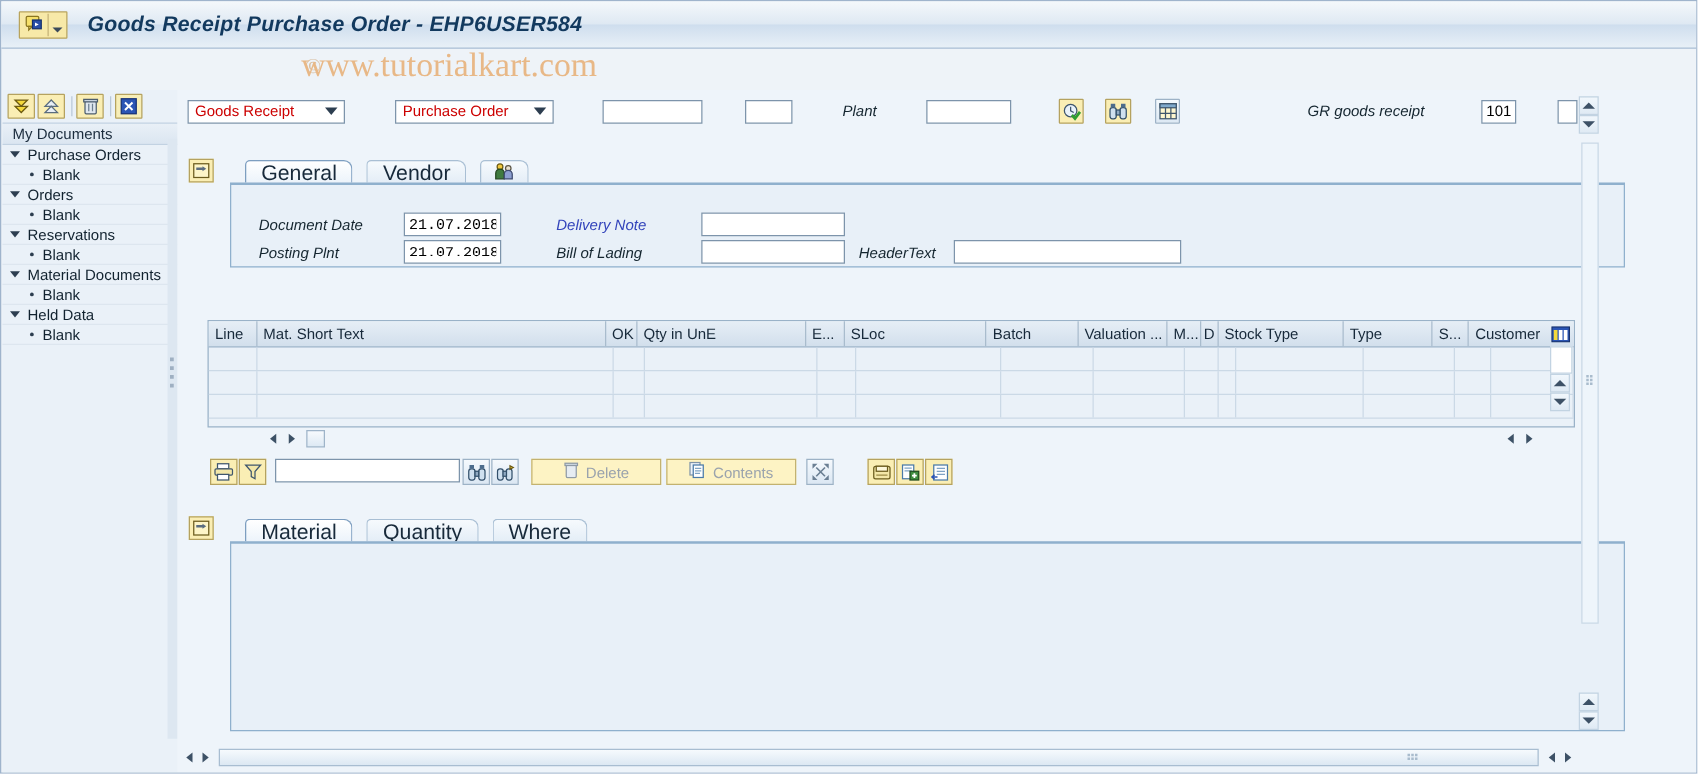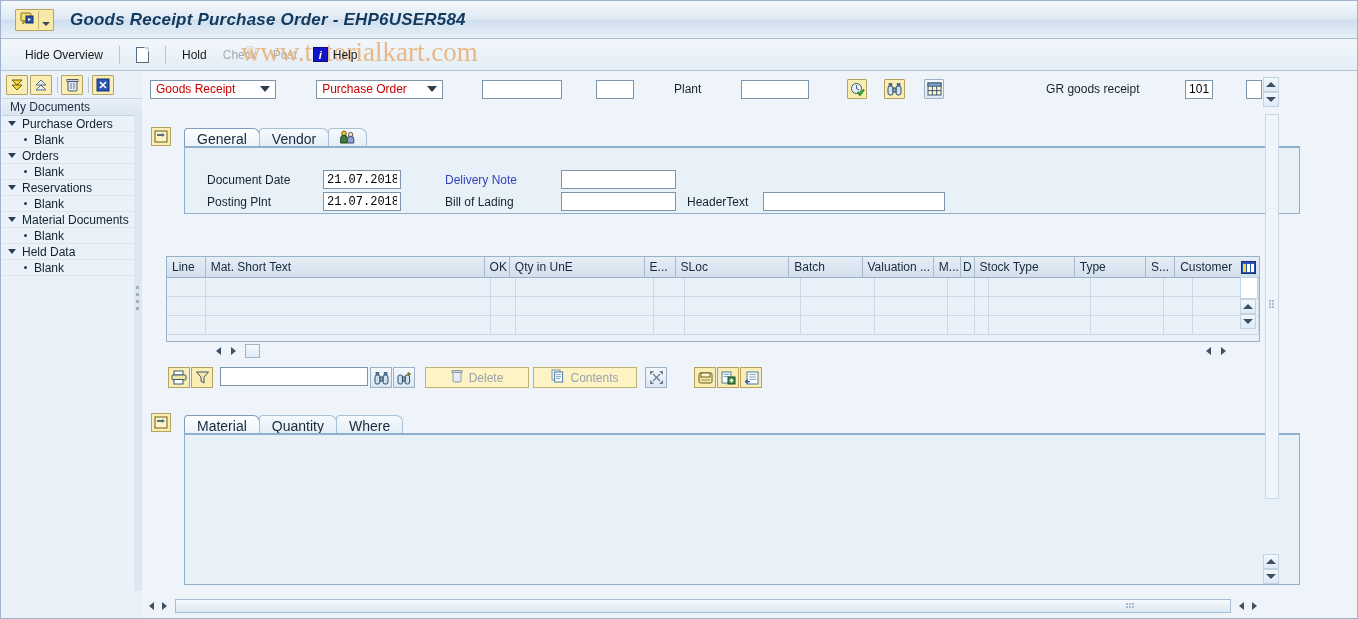--- a/index.html
+++ b/index.html
@@ -141,36 +141,37 @@
   .sel {
     height: 19px; border: 1px solid #7d94ab; background: #fff;
     display: flex; align-items: center; justify-content: space-between;
     font-size: 12px; color: #cc0000; padding: 0 2px 0 5px;
   }
   .sel .tri { width: 0; height: 0; border-left: 5px solid transparent; border-right: 5px solid transparent; border-top: 6px solid #2d3e50; margin-left: 8px; margin-right: 3px;}
   .inp {
     height: 19px; border: 1px solid #7d94ab; background: #fff; font-size: 12px;
     padding: 0 3px; color: #000;
   }
-  .lbl { font-size: 12px; color: #14252f; white-space: nowrap; }
+  .lbl { font-size: 12px; color: #14252f; white-space: nowrap; font-style: italic; }
   .ibtn {
     width: 21px; height: 20px; border: 1px solid #b5a25f; background: #faeeb4;
     display: flex; align-items: center; justify-content: center; border-radius: 1px;
   }
   .ibtn.plain { border-color:#9db2c6; background: linear-gradient(to bottom,#f4f9fd,#dde9f4); }
 
   
   .tabstrip { position: absolute; display: flex; align-items: flex-end; height: 22px; }
   .tab {
-    height: 20px; padding: 0 12px; font-size: 14px; color: #17293a;
+    height: 20px; padding: 0 12px; font-size: 17px; color: #17293a;
     background: linear-gradient(to bottom,#f6fafd,#e2ecf6);
     border: 1px solid #a9bfd4; border-bottom: none;
     border-radius: 4px 7px 0 0; margin-right: -1px;
     display: flex; align-items: center; white-space: nowrap;
     transform: skewX(0deg);
+    margin-left: 12px;
   }
   .tab.active {
     background: linear-gradient(to bottom,#ffffff,#eaf2fa);
     border-color: #7d9ec0; font-weight: normal;
   }
   .tabpanel {
     position: absolute; border: 1px solid #8fb0cd; border-top: 2px solid #8fb0cd;
     background: #e8f0f8;
   }
   .foldbtn {
@@ -255,43 +256,20 @@
         </svg>
       </div>
       <div class="sep"></div>
       <div class="arrow">
           <div class="tri-dn"></div>
         </div>
     </div>
     <div class="title-text">Goods Receipt Purchase Order - EHP6USER584</div>
   </div>
 
-  <div class="actionbar">
-    <div class="act">
-      <span>Hide Overview</span>
-    </div>
-    <div class="vsep"></div>
-    <div class="act">
-      <span class="pageicon"></span>
-    </div>
-    <div class="vsep"></div>
-    <div class="act">
-      <span>Hold</span>
-    </div>
-    <div class="act disabled">
-      <span>Check</span>
-    </div>
-    <div class="act disabled">
-      <span>Post</span>
-    </div>
-    <div class="act" style="position:relative;z-index:5">
-      <span class="helpico">i</span>
-      <span>Help</span>
-    </div>
-  </div>
 
   <div class="wm-c">©</div>
   <div class="watermark">www.tutorialkart.com</div>
 
   <div class="leftpanel">
     <div class="treetools">
       <div class="tbtn">
         <svg width="14" height="14" viewBox="0 0 14 14">
           <path d="M2 2 H12 L7 7 Z" fill="#f5d93b" stroke="#6d5b10"></path>
           <path d="M2 7 H12 L7 12 Z" fill="#f5d93b" stroke="#6d5b10"></path>

